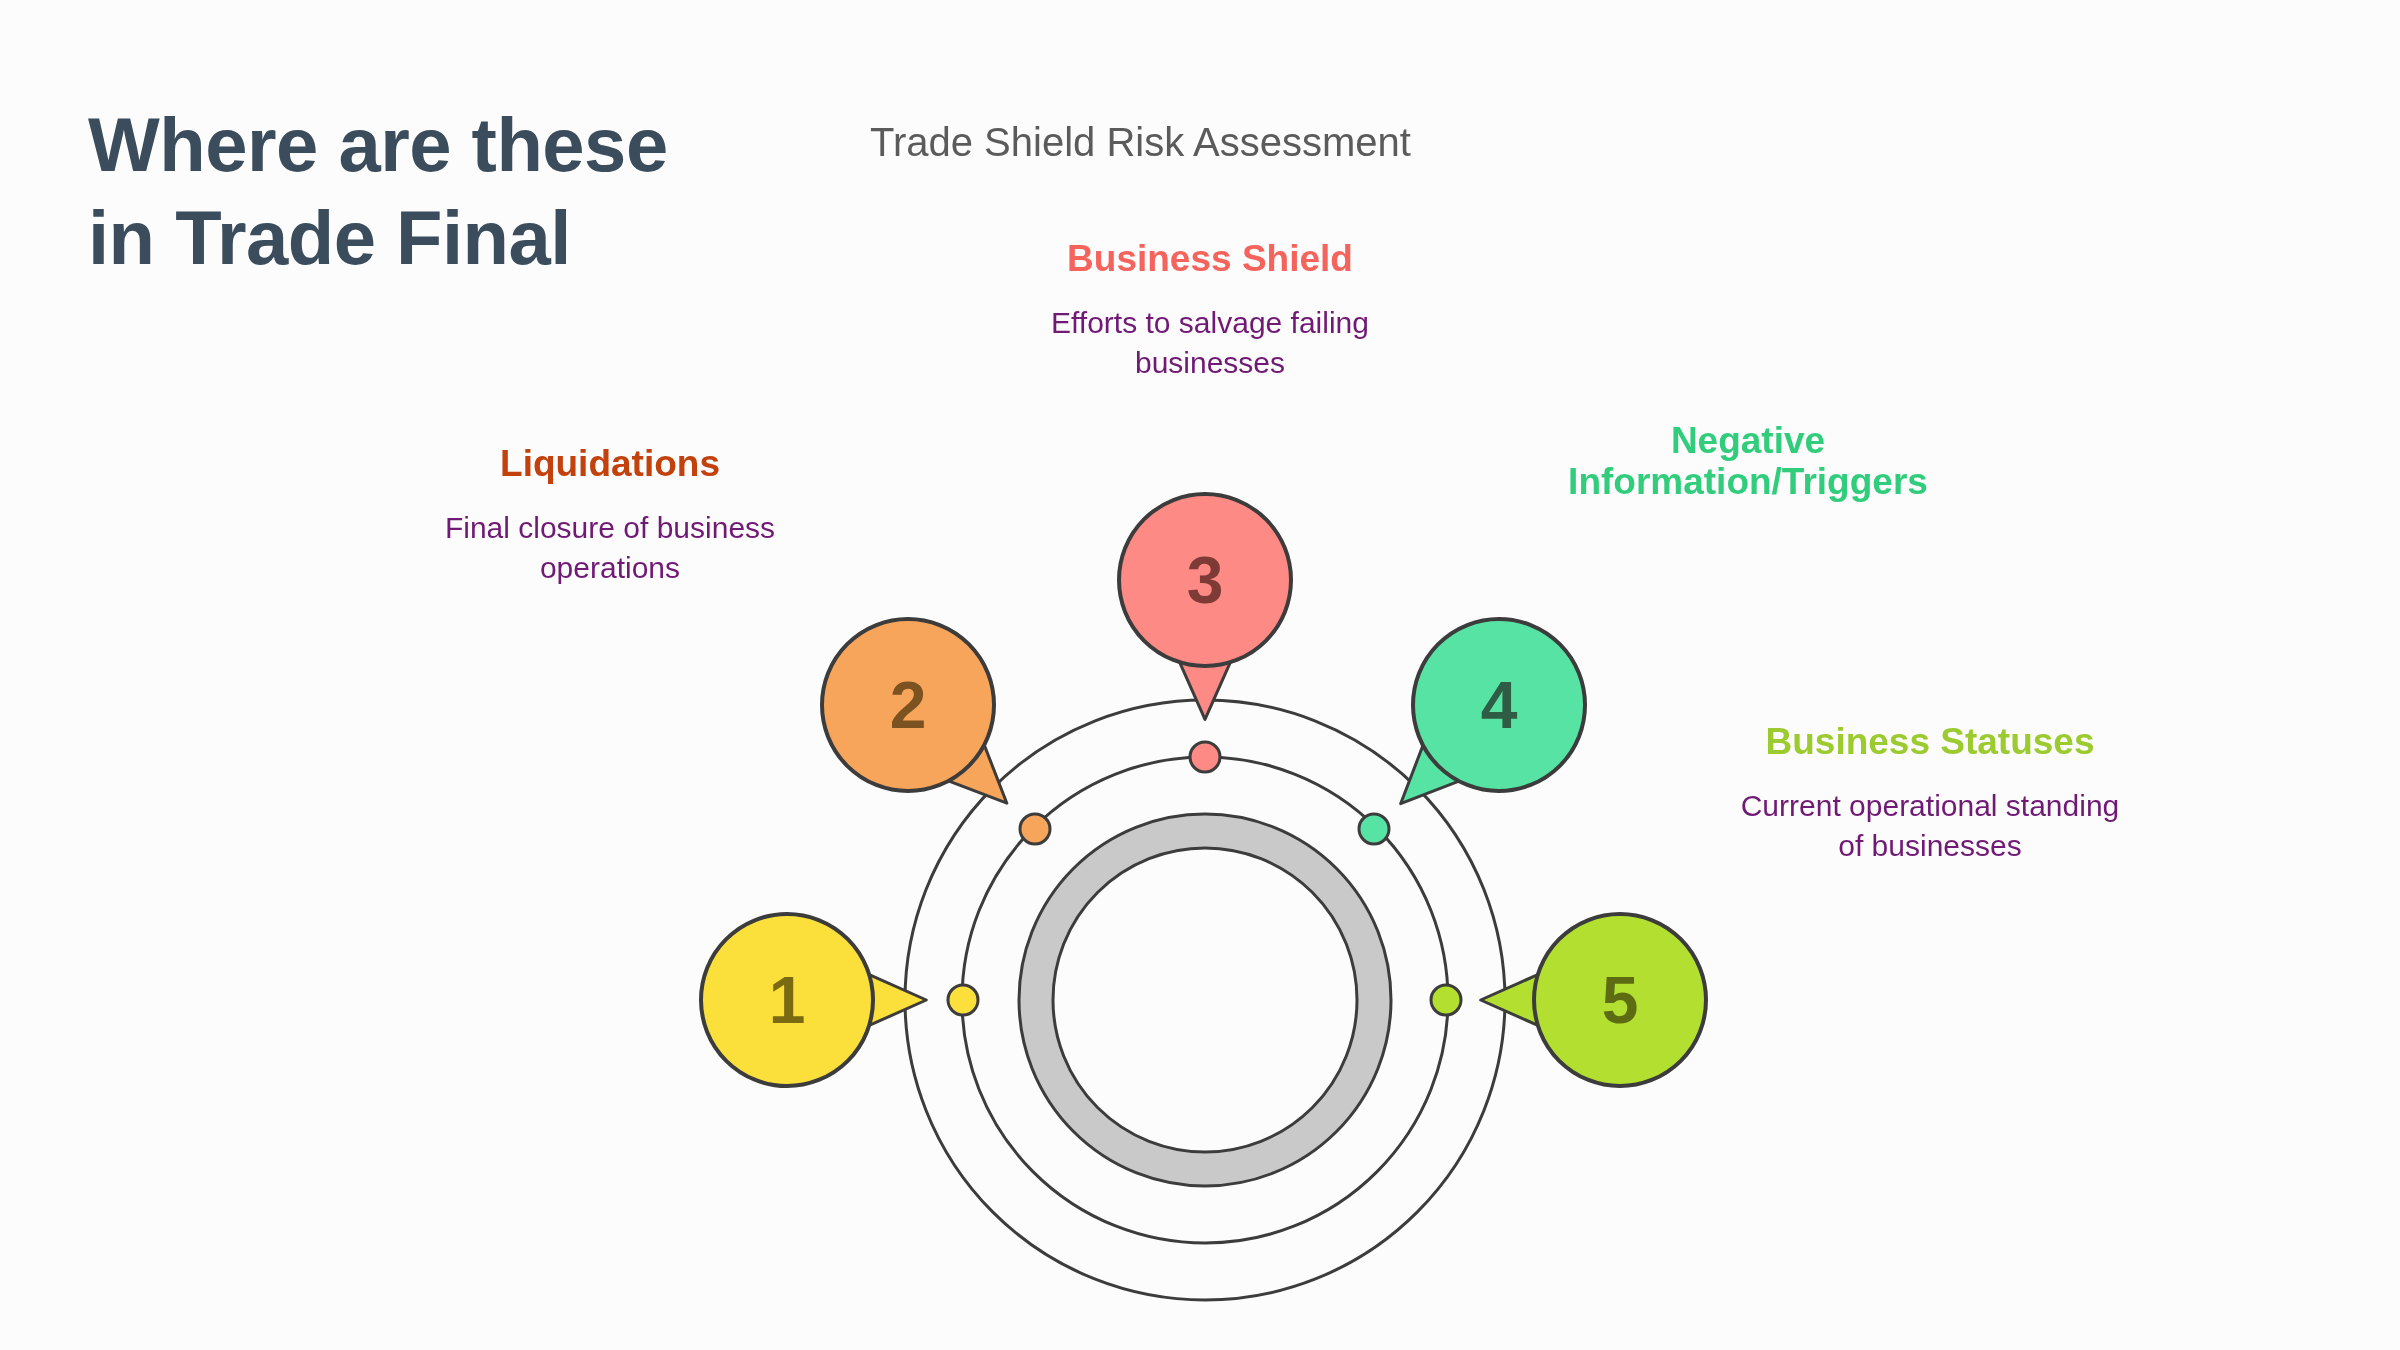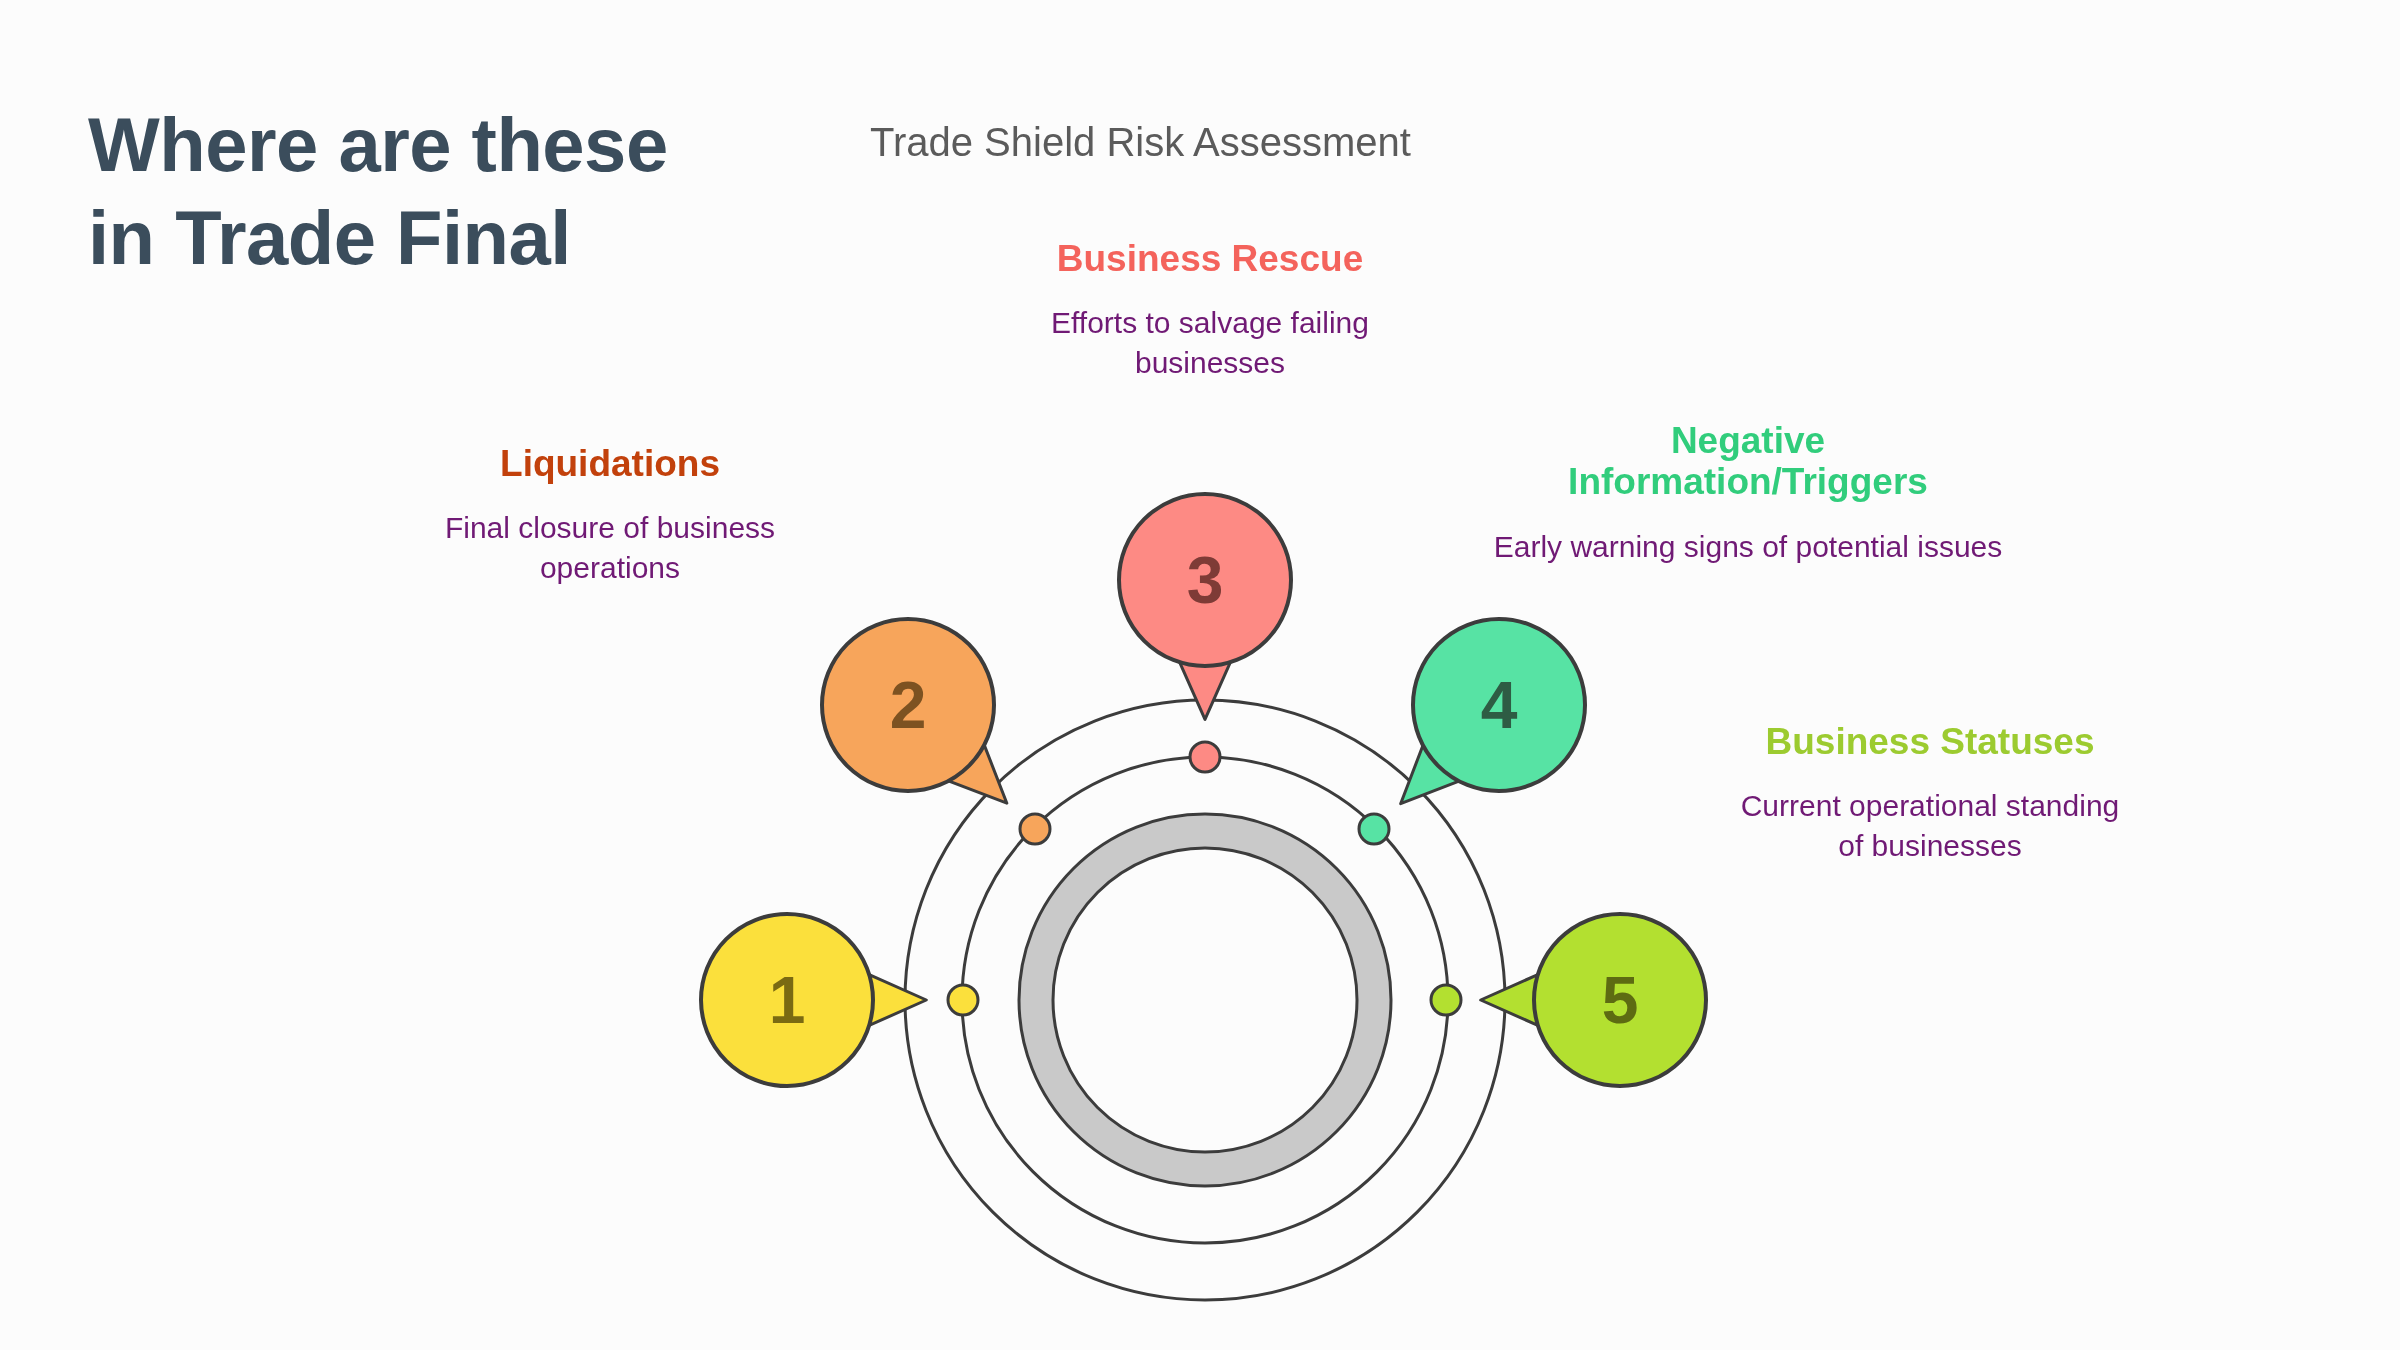--- a/index.html
+++ b/index.html
@@ -118,27 +118,26 @@
       </g>
   </svg>
 
 
   <div class="callout ta-center" id="callout-2">
     <div class="c-title" style="color: #c2410c;">Liquidations</div>
     <div class="c-desc">Final closure of business operations</div>
   </div>
 
   <div class="callout ta-center" id="callout-3">
-    <div class="c-title" style="color: rgb(244, 99, 92);">Business Rescue</div>
+    <div class="c-title" style="color: rgb(244, 99, 92);">Business Shield</div>
     <div class="c-desc">Efforts to salvage failing businesses</div>
   </div>
 
   <div class="callout ta-center" id="callout-4">
     <div class="c-title" style="color: rgb(49, 205, 124);">Negative Information/Triggers</div>
-    <div class="c-desc">Early warning signs of potential issues</div>
   </div>
 
   <div class="callout ta-center" id="callout-5">
     <div class="c-title" style="color: rgb(156, 203, 48);">Business Statuses</div>
     <div class="c-desc">Current operational standing of businesses</div>
   </div>
 
 </div>
 
 </body></html>

